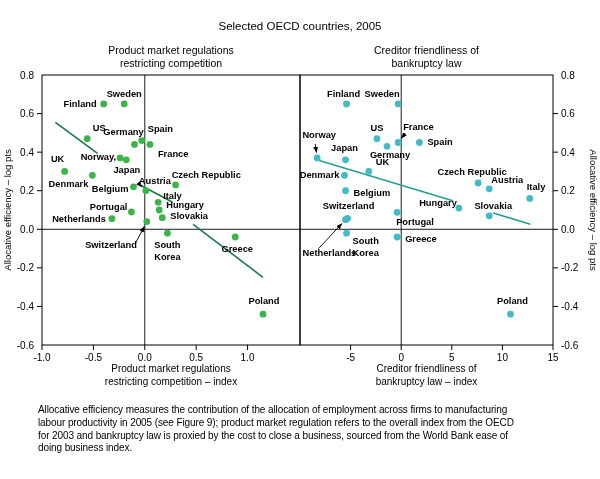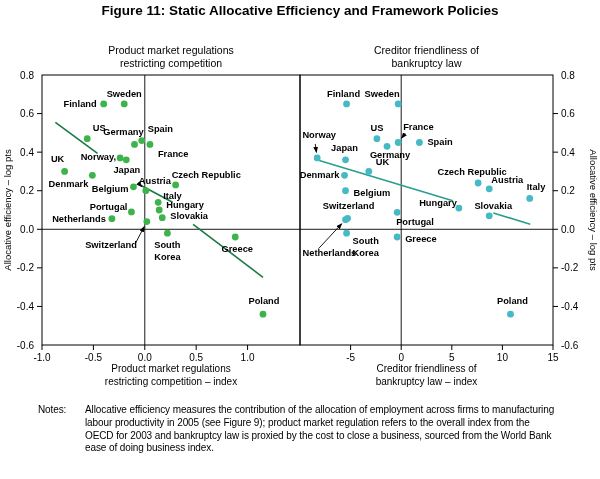--- a/index.html
+++ b/index.html
@@ -14,21 +14,21 @@
          line-height:12.8px;letter-spacing:-0.1px;}
   .note-row{display:flex;margin-bottom:6px;}
   .note-key{width:47px;flex:none;}
   .note-val{flex:1;max-width:478px;}
   svg text{font-family:"Liberation Sans","DejaVu Sans",sans-serif;}
 </style>
 </head>
 <body>
 
 <div class="fig">
-  <div class="fig-title">Figure 11: Static Allocative Efficiency and Framework Policies</div>
+  <div class="fig-subtitle">Selected OECD countries, 2005</div>
 
   <svg id="chart" width="600" height="479" viewBox="0 0 600 479">
       <defs>
         <marker id="ah" markerWidth="7" markerHeight="6" refX="5.6" refY="2.4" orient="auto" markerUnits="userSpaceOnUse">
           <path d="M0,0 L6.2,2.4 L0,4.8 Z" fill="#000"></path>
         </marker>
       </defs>
       <g>
         <line x1="42" y1="229.28571428571428" x2="553" y2="229.28571428571428" stroke="#000" stroke-width="0.9"></line>
         <line x1="144.78884462151396" y1="75" x2="144.78884462151396" y2="345" stroke="#000" stroke-width="0.9"></line>
@@ -195,17 +195,16 @@
         <line x1="140.8167330677291" y1="185.7142857142857" x2="141.9276457712031" y2="186.82519841775968" stroke="#000" stroke-width="0.9" marker-end="url(#ah)"></line>
         <line x1="135.84462151394422" y1="242.57142857142856" x2="144.29258304325614" y2="226.44350201546942" stroke="#000" stroke-width="0.9" marker-end="url(#ah)"></line>
         <line x1="405.164" y1="133.49999999999997" x2="401.5406733743321" y2="138.15856280443018" stroke="#000" stroke-width="0.9" marker-end="url(#ah)"></line>
         <line x1="315.204" y1="143.92857142857144" x2="316.4261825406948" y2="152.48384921343504" stroke="#000" stroke-width="0.9" marker-end="url(#ah)"></line>
         <line x1="318.54" y1="248.6428571428571" x2="341.7921980964464" y2="223.66827400222954" stroke="#000" stroke-width="0.9" marker-end="url(#ah)"></line>
       </g>
     </svg>
 
   <div class="notes">
     <div class="note-row">
-      <span class="note-key">Notes:</span>
       <div class="note-val">Allocative efficiency measures the contribution of the allocation of employment across firms to manufacturing labour productivity in 2005 (see Figure 9); product market regulation refers to the overall index from the OECD for 2003 and bankruptcy law is proxied by the cost to close a business, sourced from the World Bank ease of doing business index.</div>
     </div>
   </div>
 </div>
 
 </body></html>

